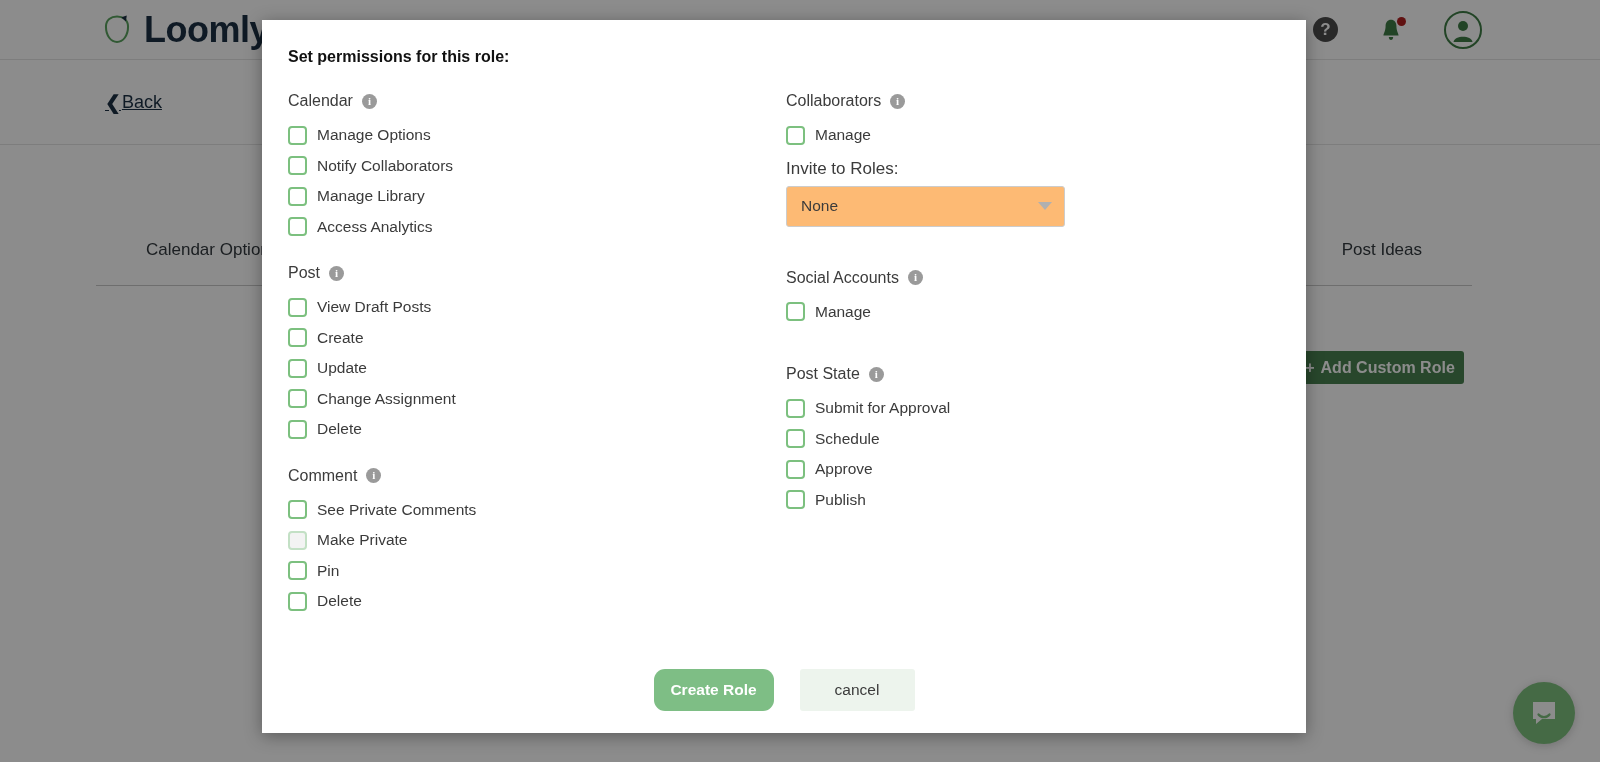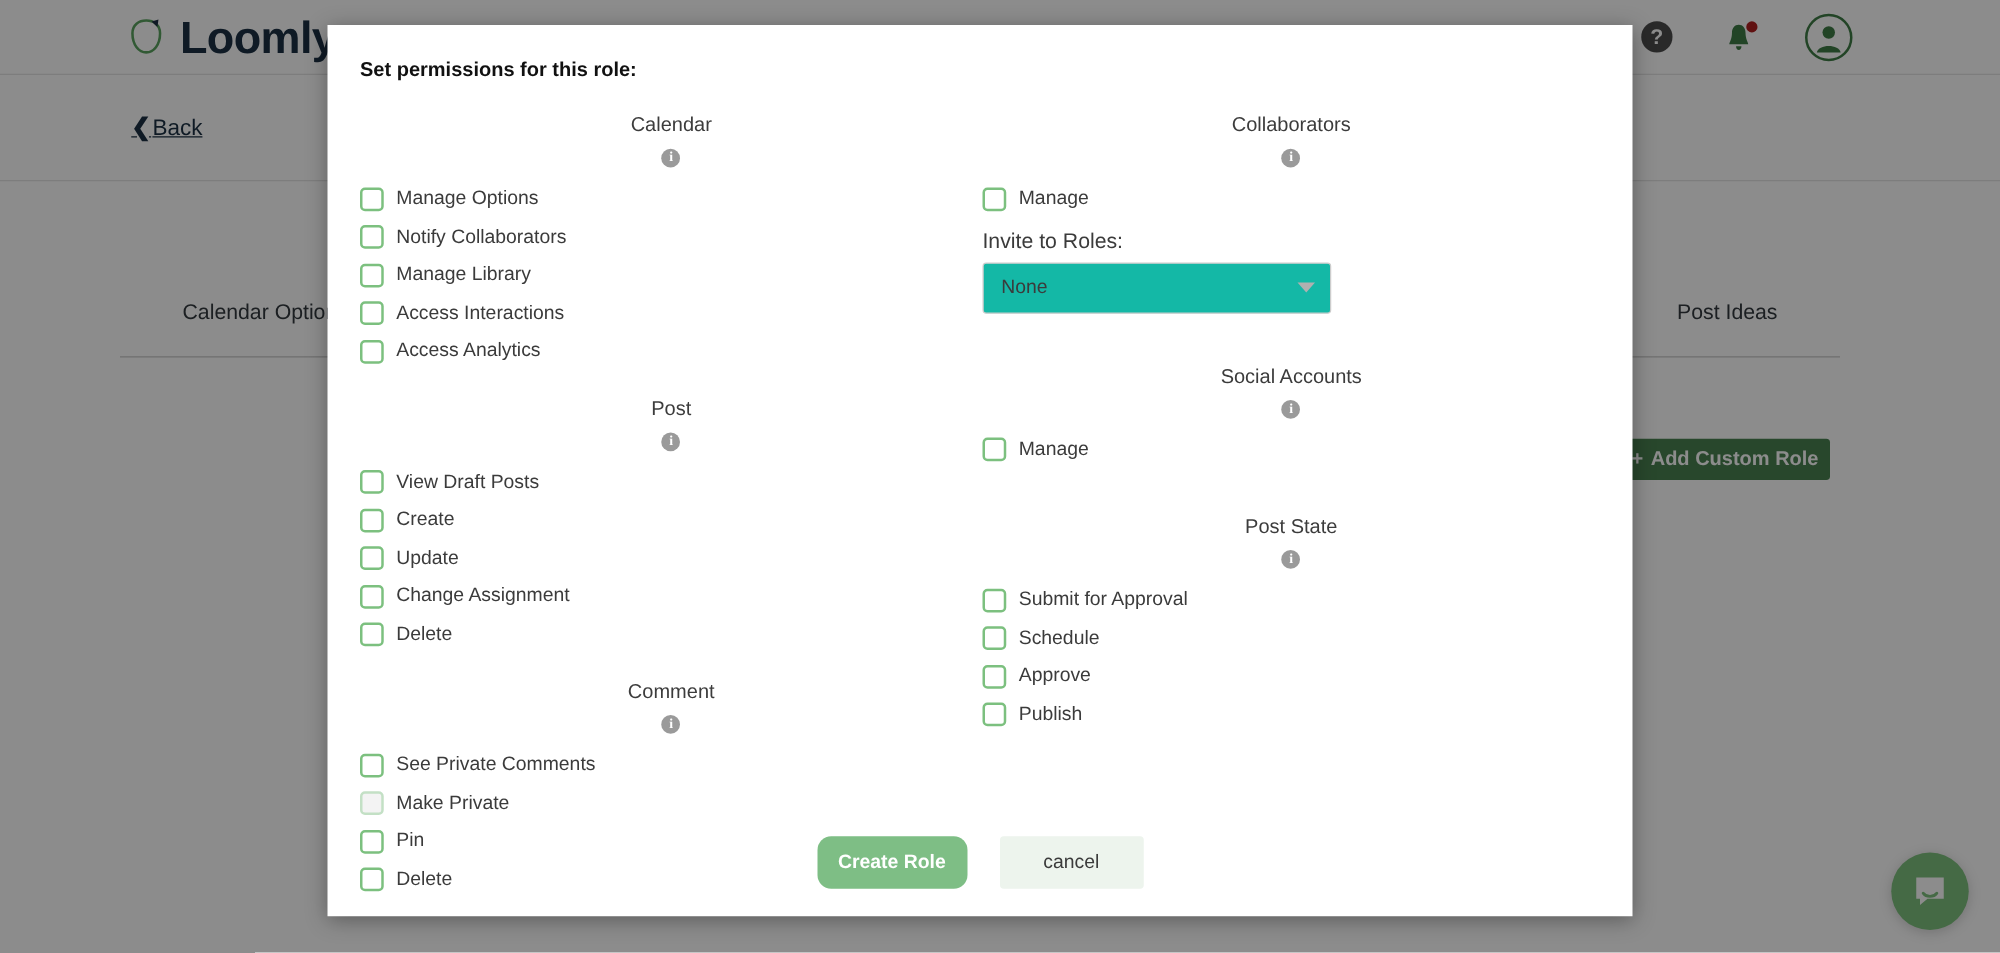--- a/index.html
+++ b/index.html
@@ -175,21 +175,20 @@
   .col-right { width: 500px; }
 
   .group { margin-bottom: 22px; }
   .group-head {
     display: flex;
     align-items: center;
     gap: 9px;
     font-size: 16px;
     color: #3c3c3c;
     margin-bottom: 10px;
-    flex-direction: column;
   }
   .info-icon {
     width: 15px; height: 15px;
     border-radius: 50%;
     background: #9a9a9a;
     color: #ffffff;
     font-size: 11px;
     font-weight: bold;
     font-family: "Liberation Serif", serif;
     display: flex;
@@ -224,21 +223,21 @@
   .field-label {
     font-size: 17px;
     color: #3b3b3b;
     margin: 8px 0 7px 0;
   }
   .select-box {
     width: 279px;
     height: 41px;
     border: 1px solid #cccccc;
     border-radius: 3px;
-    background: #14b8a6;
+    background: #fdba74;
     display: flex;
     align-items: center;
     justify-content: space-between;
     padding: 0 12px 0 14px;
     font-size: 15.5px;
     color: #3b3b3b;
   }
   .select-arrow {
     width: 0; height: 0;
     border-left: 7px solid transparent;
@@ -360,24 +359,20 @@
           <label class="cb-row">
             <span class="cb-box"></span>
             <span class="cb-label">Notify Collaborators</span>
           </label>
           <label class="cb-row">
             <span class="cb-box"></span>
             <span class="cb-label">Manage Library</span>
           </label>
           <label class="cb-row">
             <span class="cb-box"></span>
-            <span class="cb-label">Access Interactions</span>
-          </label>
-          <label class="cb-row">
-            <span class="cb-box"></span>
             <span class="cb-label">Access Analytics</span>
           </label>
         </div>
 
         <div class="group">
           <div class="group-head">
             <span>Post</span>
             <span class="info-icon">i</span>
           </div>
           <label class="cb-row">

